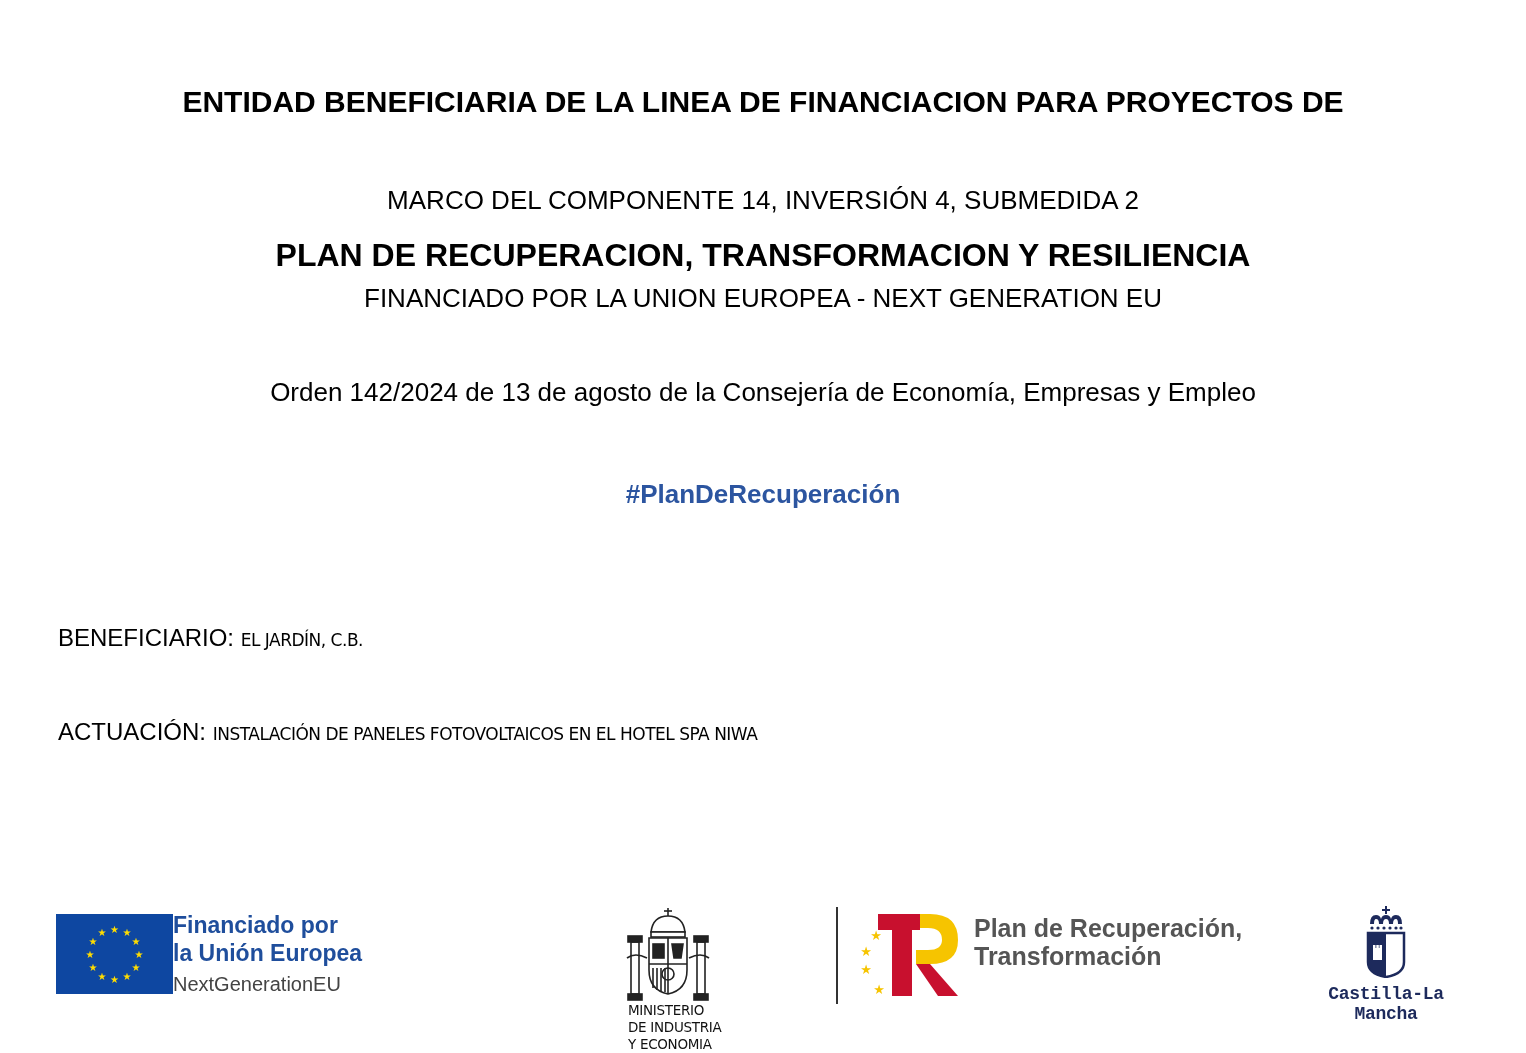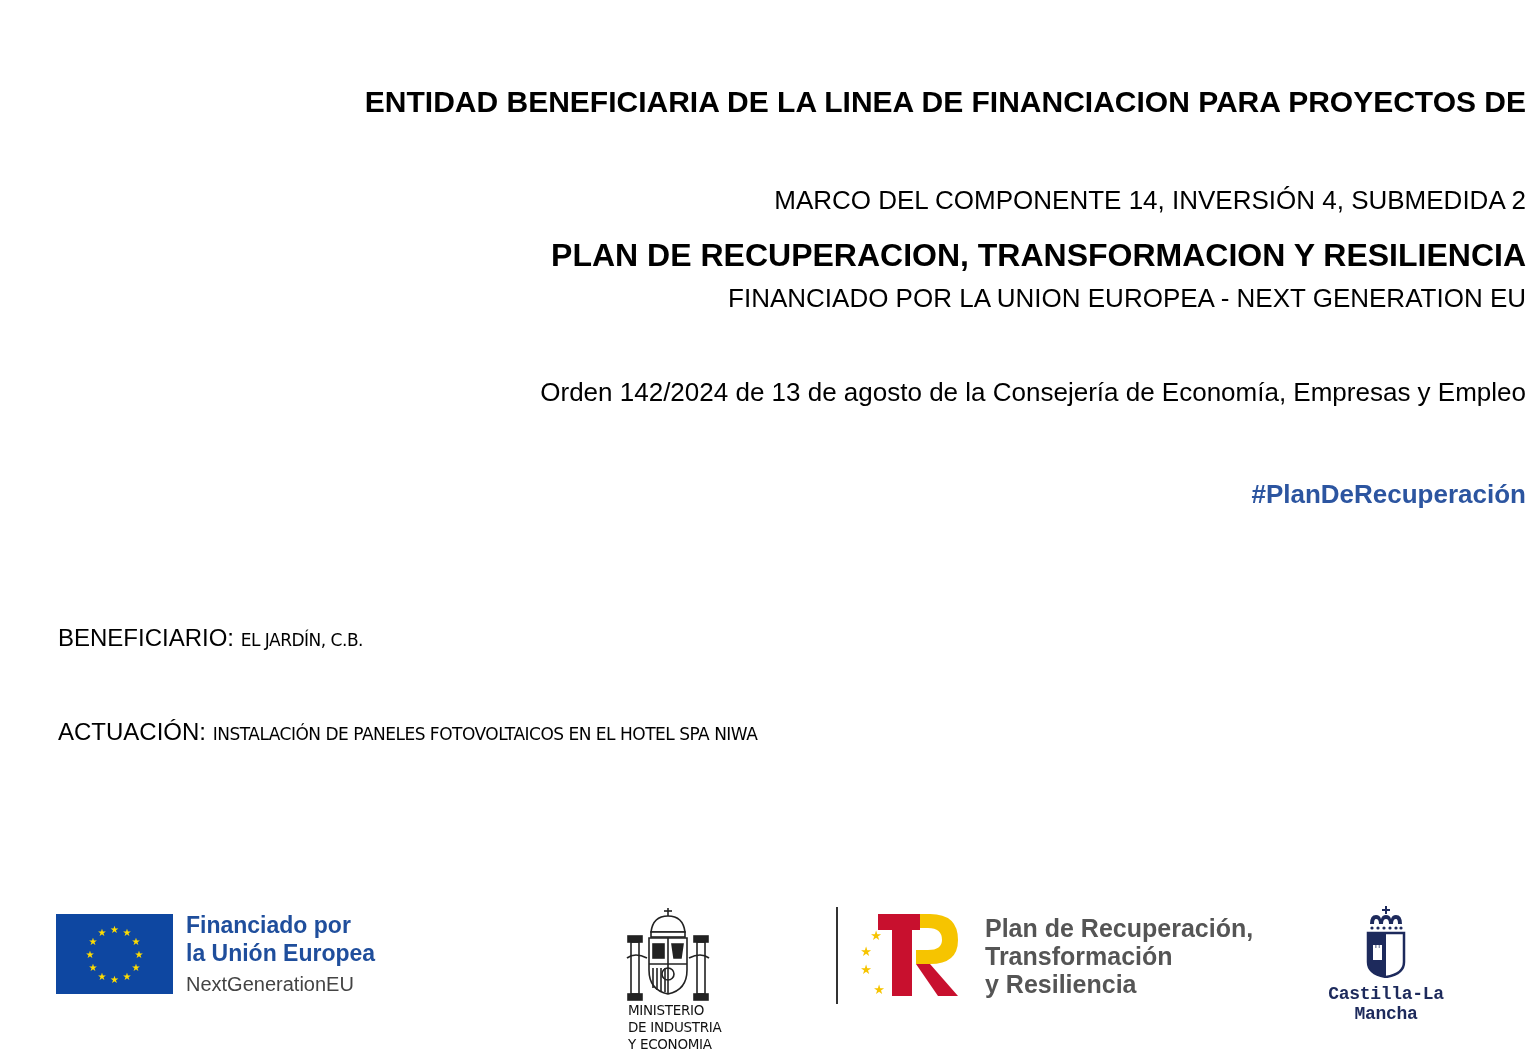--- a/index.html
+++ b/index.html
@@ -1,43 +1,43 @@
 <!DOCTYPE html>
 <html><head>
   <meta charset="utf-8">
   <style>
     html, body { margin: 0; padding: 0; background: #ffffff; }
     body { width: 1526px; height: 1053px; position: relative; overflow: hidden;
            font-family: "Liberation Sans", sans-serif; color: #000; }
-    .center { position: absolute; left: 0; width: 1526px; text-align: right; }
+    .center { position: absolute; left: 0; width: 1526px; text-align: center; }
     .title { top: 80px; font-weight: bold; font-size: 30px; line-height: 44px; letter-spacing: 0px; }
     .marco { top: 183px; font-size: 26px; line-height: 34px; }
     .plan { top: 238px; font-size: 32px; font-weight: bold; line-height: 34px; }
     .fin { top: 281px; font-size: 26px; font-weight: normal; line-height: 34px; }
     .orden { top: 375px; font-size: 26px; line-height: 34px; }
     .hashtag { top: 477px; font-size: 26px; font-weight: bold; line-height: 34px; color: #2c55a0; }
     .field { position: absolute; left: 58px; font-size: 24px; line-height: 30px; }
     .field .val { font-size: 17px; font-family: "DejaVu Sans", sans-serif; letter-spacing: -0.5px; }
     .benef { top: 623px; }
     .actu { top: 717px; }
 
     
     .eu-logo { position: absolute; left: 56px; top: 914px; display: flex; align-items: flex-start; }
     .eu-flag { width: 117px; height: 80px; background: #0e47a1; position: relative; }
     .eu-flag svg { position: absolute; left: 0; top: 0; }
-    .eu-text { margin-left: 13px; margin-top: -3px; }
+    .eu-text { margin-top: -3px; }
     .eu-l1, .eu-l2 { color: #1f4e9c; font-weight: bold; font-size: 23px; line-height: 28px; }
     .eu-l3 { color: #444; font-size: 20px; line-height: 28px; margin-top: 3px; }
 
     .min-logo { position: absolute; left: 614px; top: 908px; display: flex; align-items: center; flex-direction: column; }
     .min-text { margin-left: 14px; font-family: "DejaVu Sans", sans-serif; font-size: 13.5px; line-height: 17px; color: #111; letter-spacing: -0.3px; }
     .divider { position: absolute; left: 836px; top: 907px; width: 1.5px; height: 97px; background: #333; }
 
     .prtr-logo { position: absolute; left: 856px; top: 912px; display: flex; align-items: flex-start; }
-    .prtr-text { margin-left: 25px; color: #555; font-weight: bold; font-size: 25px; line-height: 28px; margin-top: 2px; }
+    .prtr-text { margin-left: 14px; color: #555; font-weight: bold; font-size: 25px; line-height: 28px; margin-top: 2px; }
 
     .clm-logo { position: absolute; left: 1306px; top: 906px; width: 160px; text-align: center; }
     .clm-name { font-family: Liberation Mono, monospace; font-weight: bold; color: #1d2a5c; font-size: 18px; margin-top: 2px; letter-spacing: -0.3px; }
   </style>
 </head>
 <body>
 
 <div class="center title">
   <div>ENTIDAD BENEFICIARIA DE LA LINEA DE FINANCIACION PARA PROYECTOS DE</div>
 </div>
@@ -133,21 +133,20 @@
     <path d="M60 2 H74 Q102 2 102 28 Q102 52 74 52 H60 V38 H72 Q86 38 86 28 Q86 16 72 16 H60 Z" fill="#f6c400"></path>
 
     <rect x="22" y="2" width="42" height="16" fill="#c8102e"></rect>
     <rect x="36" y="2" width="20" height="82" fill="#c8102e"></rect>
 
     <path d="M60 52 L74 52 L102 84 L82 84 Z" fill="#c8102e"></path>
   </svg>
   <div class="prtr-text">
     <div>Plan de Recuperación,</div>
     <div>Transformación</div>
-    <div>y Resiliencia</div>
   </div>
 </div>
 
 <div class="clm-logo">
   <svg width="44" height="72" viewBox="0 0 44 72">
     <g fill="#1d2a5c">
       <rect x="21" y="0" width="2" height="8"></rect>
       <rect x="18" y="3" width="8" height="2"></rect>
       <path d="M6 18 Q6 9 12 9 Q16 9 17 13 Q18 9 22 9 Q26 9 27 13 Q28 9 32 9 Q38 9 38 18 H34 Q34 13 32 13 Q29 13 29 18 H25 Q25 13 22 13 Q19 13 19 18 H15 Q15 13 12 13 Q10 13 10 18 Z"></path>
       <circle cx="8" cy="22" r="1.6"></circle>

